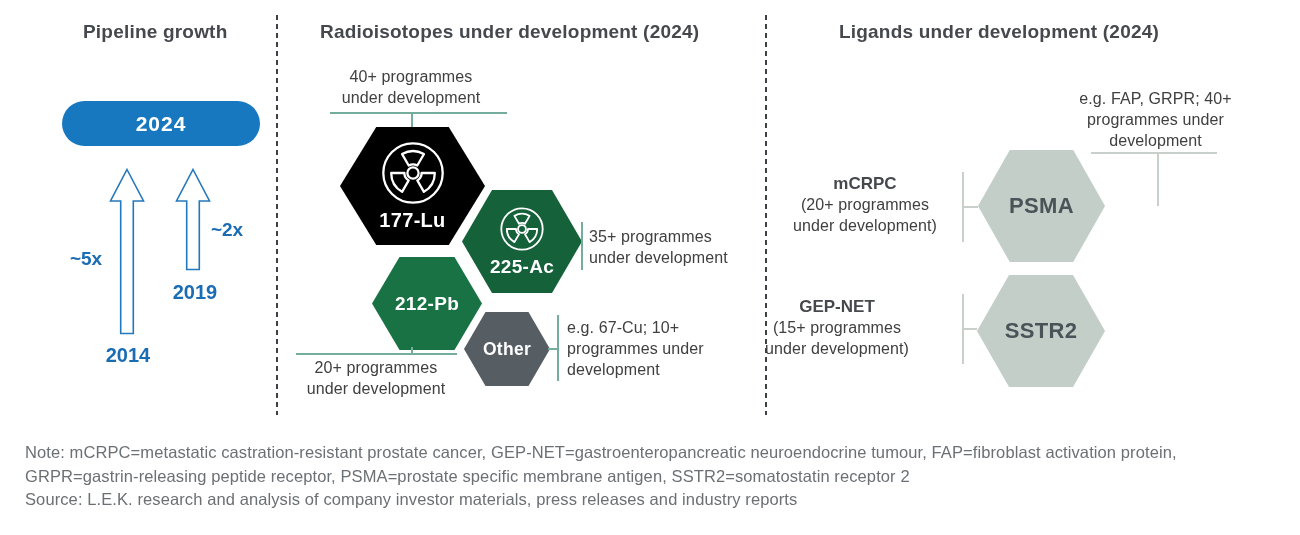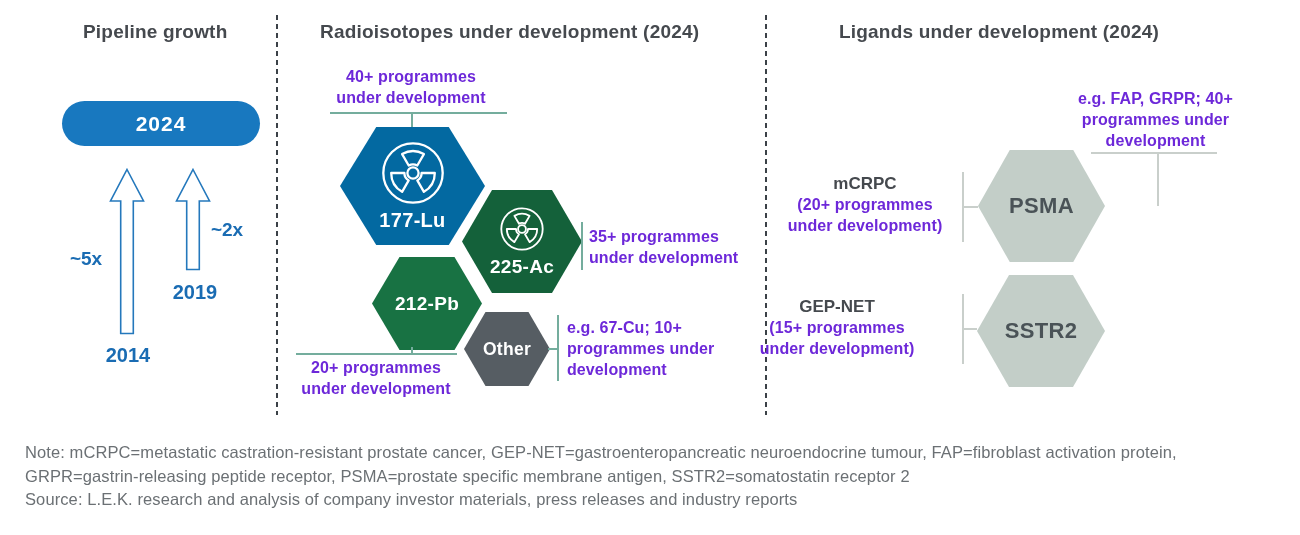--- a/index.html
+++ b/index.html
@@ -2,21 +2,21 @@
 <html><head>
 <meta charset="utf-8">
 <style>
   html,body{margin:0;padding:0;background:#fff;}
   #canvas{
     position:relative;width:1300px;height:535px;background:#ffffff;overflow:hidden;
     font-family:"Liberation Sans","DejaVu Sans",sans-serif;color:#464c52;
   }
   .abs{position:absolute;}
   .section-title{font-size:19px;font-weight:700;color:#45494e;letter-spacing:.2px;white-space:nowrap;}
-  .ann{font-size:16px;line-height:21px;color:#6d28d9;white-space:pre-line;letter-spacing:.1px;font-weight:bold;}
+  .ann{font-size:16px;line-height:21px;color:#404040;white-space:pre-line;letter-spacing:.1px;}
   .ann.center{text-align:center;}
   .ann-heading{font-size:17px;font-weight:700;color:#45494e;}
   .divider{width:2px;background:repeating-linear-gradient(to bottom,#3b4147 0 5px,transparent 5px 9px);}
   .pill{background:#1878bf;border-radius:23px;display:flex;align-items:center;justify-content:center;text-align:right;}
   .pill-label{color:#fff;font-weight:700;font-size:21px;letter-spacing:1px;}
   .blue-label{color:#1a6cb3;font-weight:700;text-align:center;}
   .hex{clip-path:polygon(25% 0,75% 0,100% 50%,75% 100%,25% 100%,0 50%);
        display:flex;flex-direction:column;align-items:center;justify-content:center;}
   .hex-label{font-weight:700;color:#fff;letter-spacing:.3px;}
   .hex-label.dark{color:#4a5357;font-size:22px;}
@@ -55,21 +55,21 @@
 
   <div class="abs divider" style="left:276px;top:15px;height:400px;"></div>
 
   <div class="abs section-title" style="left:320px;top:21px;">Radioisotopes under development (2024)</div>
 
   <div class="abs ann center" style="left:316px;top:66px;width:190px;">40+ programmes
 under development</div>
   <div class="abs line-teal" style="left:330px;top:112px;width:177px;height:1.5px;"></div>
   <div class="abs line-teal" style="left:411px;top:113px;width:1.5px;height:14px;"></div>
 
-  <div class="abs hex" style="left: 340px; top: 127px; width: 145px; height: 118px; background: #0369a1;">
+  <div class="abs hex" style="left: 340px; top: 127px; width: 145px; height: 118px; background: #000000;">
     <span>
       <svg width="66" height="66" viewBox="0 0 100 100" fill="none" stroke="#ffffff" stroke-width="3.5" stroke-linejoin="round">
         <circle cx="50" cy="50" r="45"></circle>
         <circle cx="50" cy="50" r="8.5"></circle>
         <path d="M43.5,38.7 A13,13 0 0 1 56.5,38.7 L66.5,21.4 A33,33 0 0 0 33.5,21.4 Z"></path>
         <path d="M43.5,38.7 A13,13 0 0 1 56.5,38.7 L66.5,21.4 A33,33 0 0 0 33.5,21.4 Z" transform="rotate(120 50 50)"></path>
         <path d="M43.5,38.7 A13,13 0 0 1 56.5,38.7 L66.5,21.4 A33,33 0 0 0 33.5,21.4 Z" transform="rotate(240 50 50)"></path>
       </svg>
     </span>
     <span class="hex-label" style="font-size:20px;margin-top:3px;">177-Lu</span>

